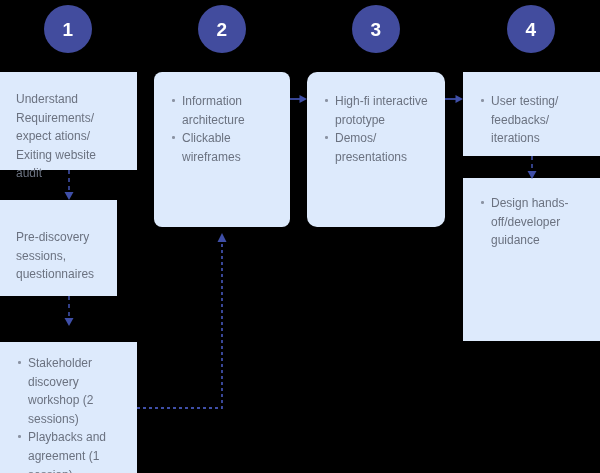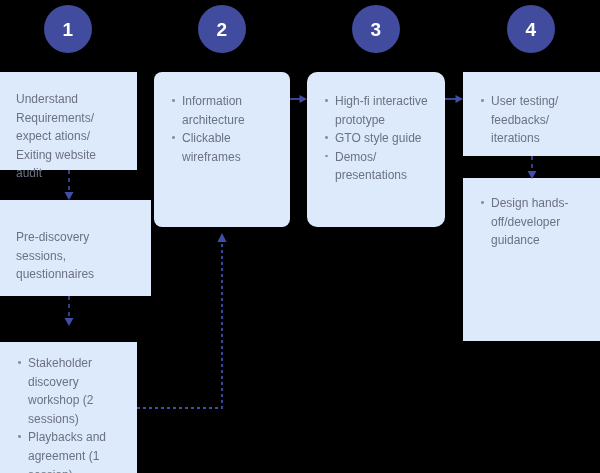--- a/index.html
+++ b/index.html
@@ -87,42 +87,41 @@
     <span>3</span>
   </div>
   <div class="step-circle" style="left:507px; top:5px;">
     <span>4</span>
   </div>
 
   <div class="card" style="left:0px; top:72px; width:137px; height:98px;">
     <p class="plain-text">Understand Requirements/ expect ations/ Exiting website audit</p>
   </div>
 
-  <div class="card" style="left:0px; top:200px; width:151px; height:96px; padding-top:28px;">
+  <div class="card" style="left:0px; top:200px; width:117px; height:96px; padding-top:28px;">
     <p class="plain-text">Pre-discovery sessions, questionnaires</p>
   </div>
 
   <div class="card" style="left:0px; top:342px; width:137px; height:147px; padding-top:12px;">
     <ul>
       <li>Stakeholder discovery workshop (2 sessions)</li>
       <li>Playbacks and agreement (1 session)</li>
     </ul>
   </div>
 
   <div class="card" style="left:154px; top:72px; width:136px; height:155px; padding-top:20px;border-radius:8px;">
     <ul>
       <li>Information architecture</li>
       <li>Clickable wireframes</li>
     </ul>
   </div>
 
   <div class="card" style="left:307px; top:72px; width:138px; height:155px; padding-top:20px;border-radius:10px;">
     <ul>
       <li>High-fi interactive prototype</li>
-      <li>GTO style guide</li>
       <li>Demos/ presentations</li>
     </ul>
   </div>
 
   <div class="card" style="left:463px; top:72px; width:152px; height:84px; padding-top:20px;">
     <ul>
       <li>User testing/ feedbacks/ iterations</li>
     </ul>
   </div>
 

